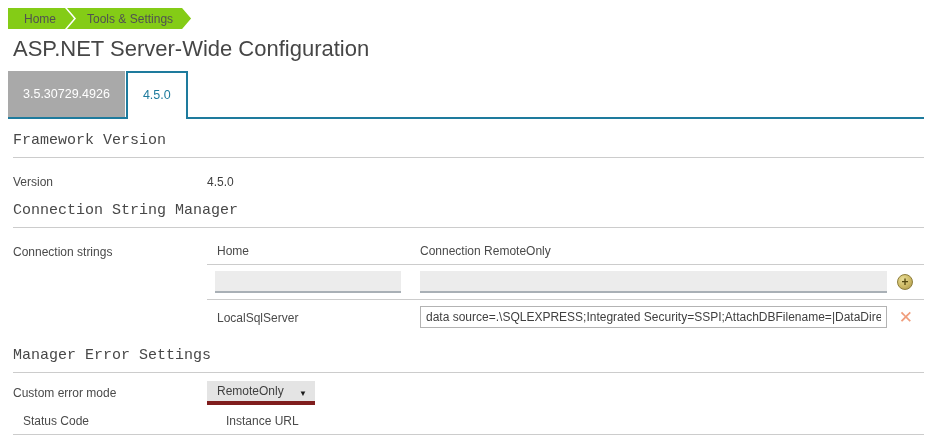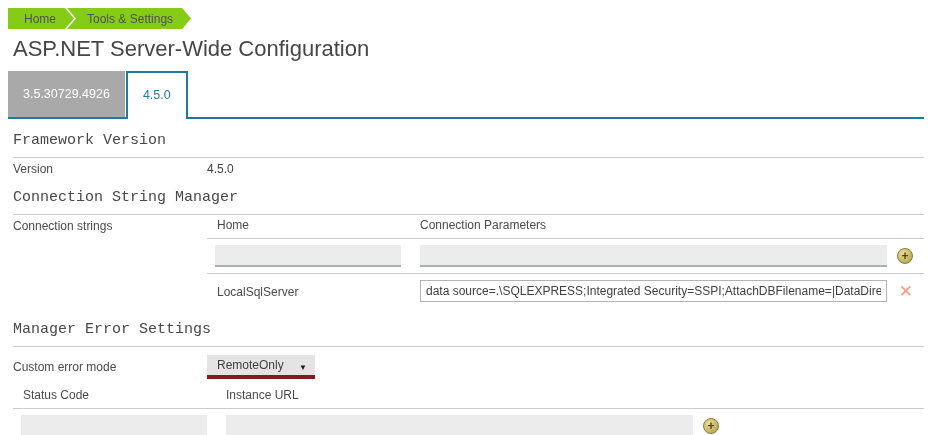--- a/index.html
+++ b/index.html
@@ -36,21 +36,21 @@
   .tab-active {
     background: #ffffff; color: #1e7b9d;
     border: 2px solid #1e7b9d; border-bottom: none;
     height: 26px; line-height: 24px; margin-bottom: -2px; position: relative; z-index: 1;
   }
 
   
   h2.section { font-size: 15px; font-weight: 400; color: #484848; margin: 13px 0 0 0; padding-bottom: 7px; border-bottom: 1px solid #cccccc; line-height: 1.2; font-family: Liberation Mono, monospace; }
 
   
-  .form-row { display: flex; align-items: flex-start; }
+  .form-row { display: flex; margin-top: 13px; align-items: flex-start; }
   .form-label { width: 194px; min-width: 194px; font-size: 12px; color: #4a4a4a; padding-top: 4px; }
   .form-value { font-size: 12px; color: #3f3f3f; padding-top: 4px; }
 
   
   .sub-table { flex: 1; }
   .t-header { display: flex; border-bottom: 1px solid #cccccc; padding-bottom: 6px; padding-top: 3px; font-size: 12px; color: #4a4a4a; }
   .t-row { display: flex; align-items: center; padding: 6px 0; }
   .t-row-bordered { border-bottom: 1px solid #cccccc; }
   .col1 { width: 213px; min-width: 213px; box-sizing: border-box; }
   .col2 { width: 467px; min-width: 467px; box-sizing: border-box; }
@@ -124,21 +124,21 @@
     <div class="form-label">Version</div>
     <div class="form-value">4.5.0</div>
   </div>
 
   <h2 class="section">Connection String Manager</h2>
   <div class="form-row">
     <div class="form-label">Connection strings</div>
     <div class="sub-table">
       <div class="t-header">
         <div class="col1 hdr-pad">Home</div>
-        <div class="col2">Connection Parameters</div>
+        <div class="col2">Connection RemoteOnly</div>
         <div class="icon-cell"></div>
       </div>
       <div class="t-row t-row-bordered">
         <div class="col1">
           <input class="flat" type="text" value="" style="">
         </div>
         <div class="col2">
           <input class="flat flat-wide" type="text" value="" style="">
         </div>
         <div class="icon-cell">

